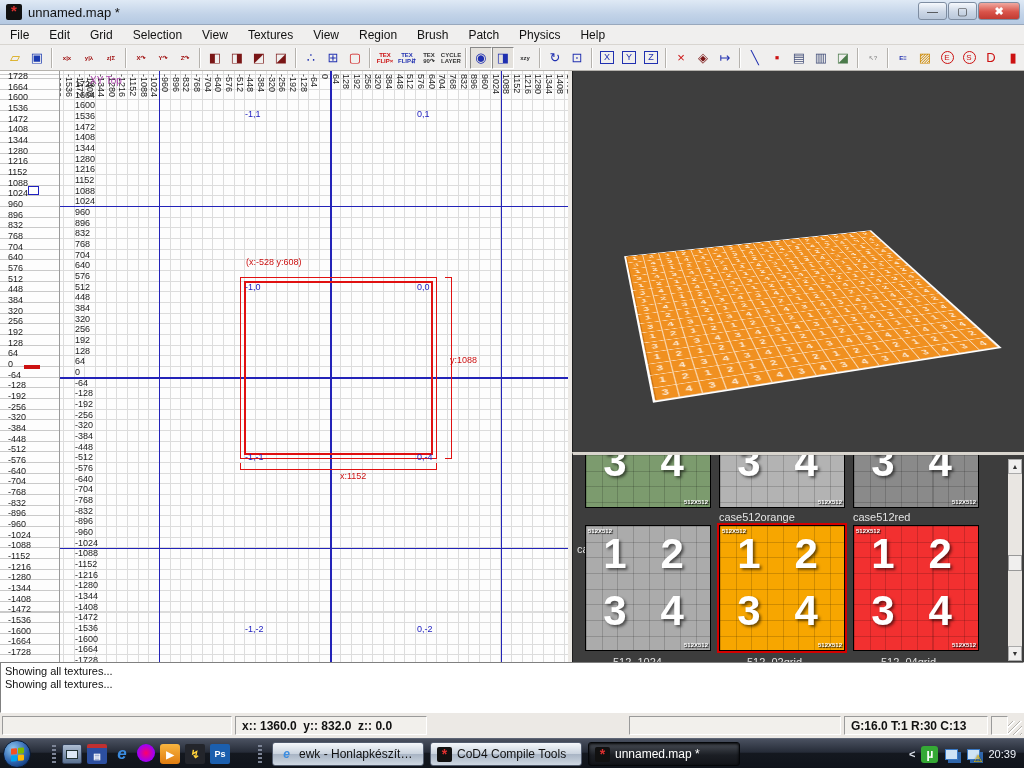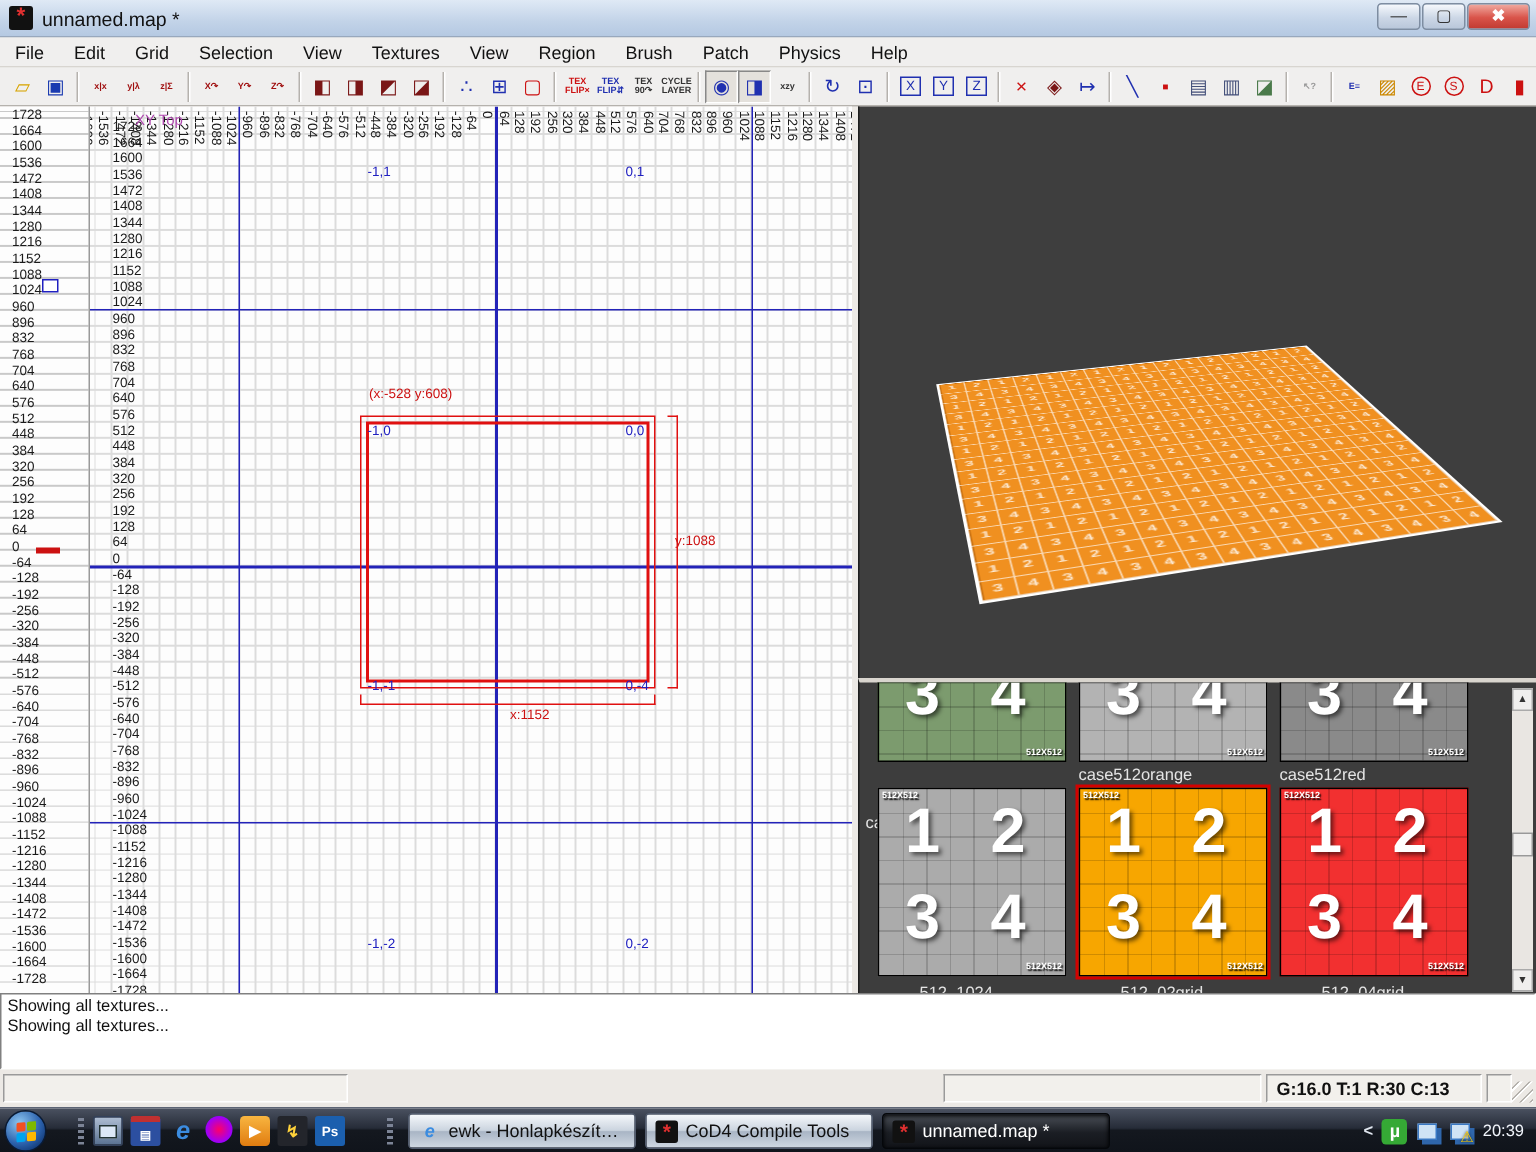--- a/index.html
+++ b/index.html
@@ -822,20 +822,21 @@
       </div>
   </div>
 
   <div class="console">
     <div>Showing all textures...</div>
     <div>Showing all textures...</div>
   </div>
 
   <div class="statusbar">
     <div class="sb-panel" style="left:2px;width:230px"></div>
+    <div class="sb-panel" style="left:235px;width:192px">x:: 1360.0  y:: 832.0  z:: 0.0</div>
     <div class="sb-panel" style="left:629px;width:212px"></div>
     <div class="sb-panel" style="left:844px;width:144px">G:16.0 T:1 R:30 C:13</div>
     <div class="sb-panel" style="left:991px;width:17px"></div>
     <div class="sb-grip"></div>
   </div>
 
   <div class="taskbar">
     <div class="orb">
       <div class="orb-flag">
         <i style="background:#f25022"></i>

